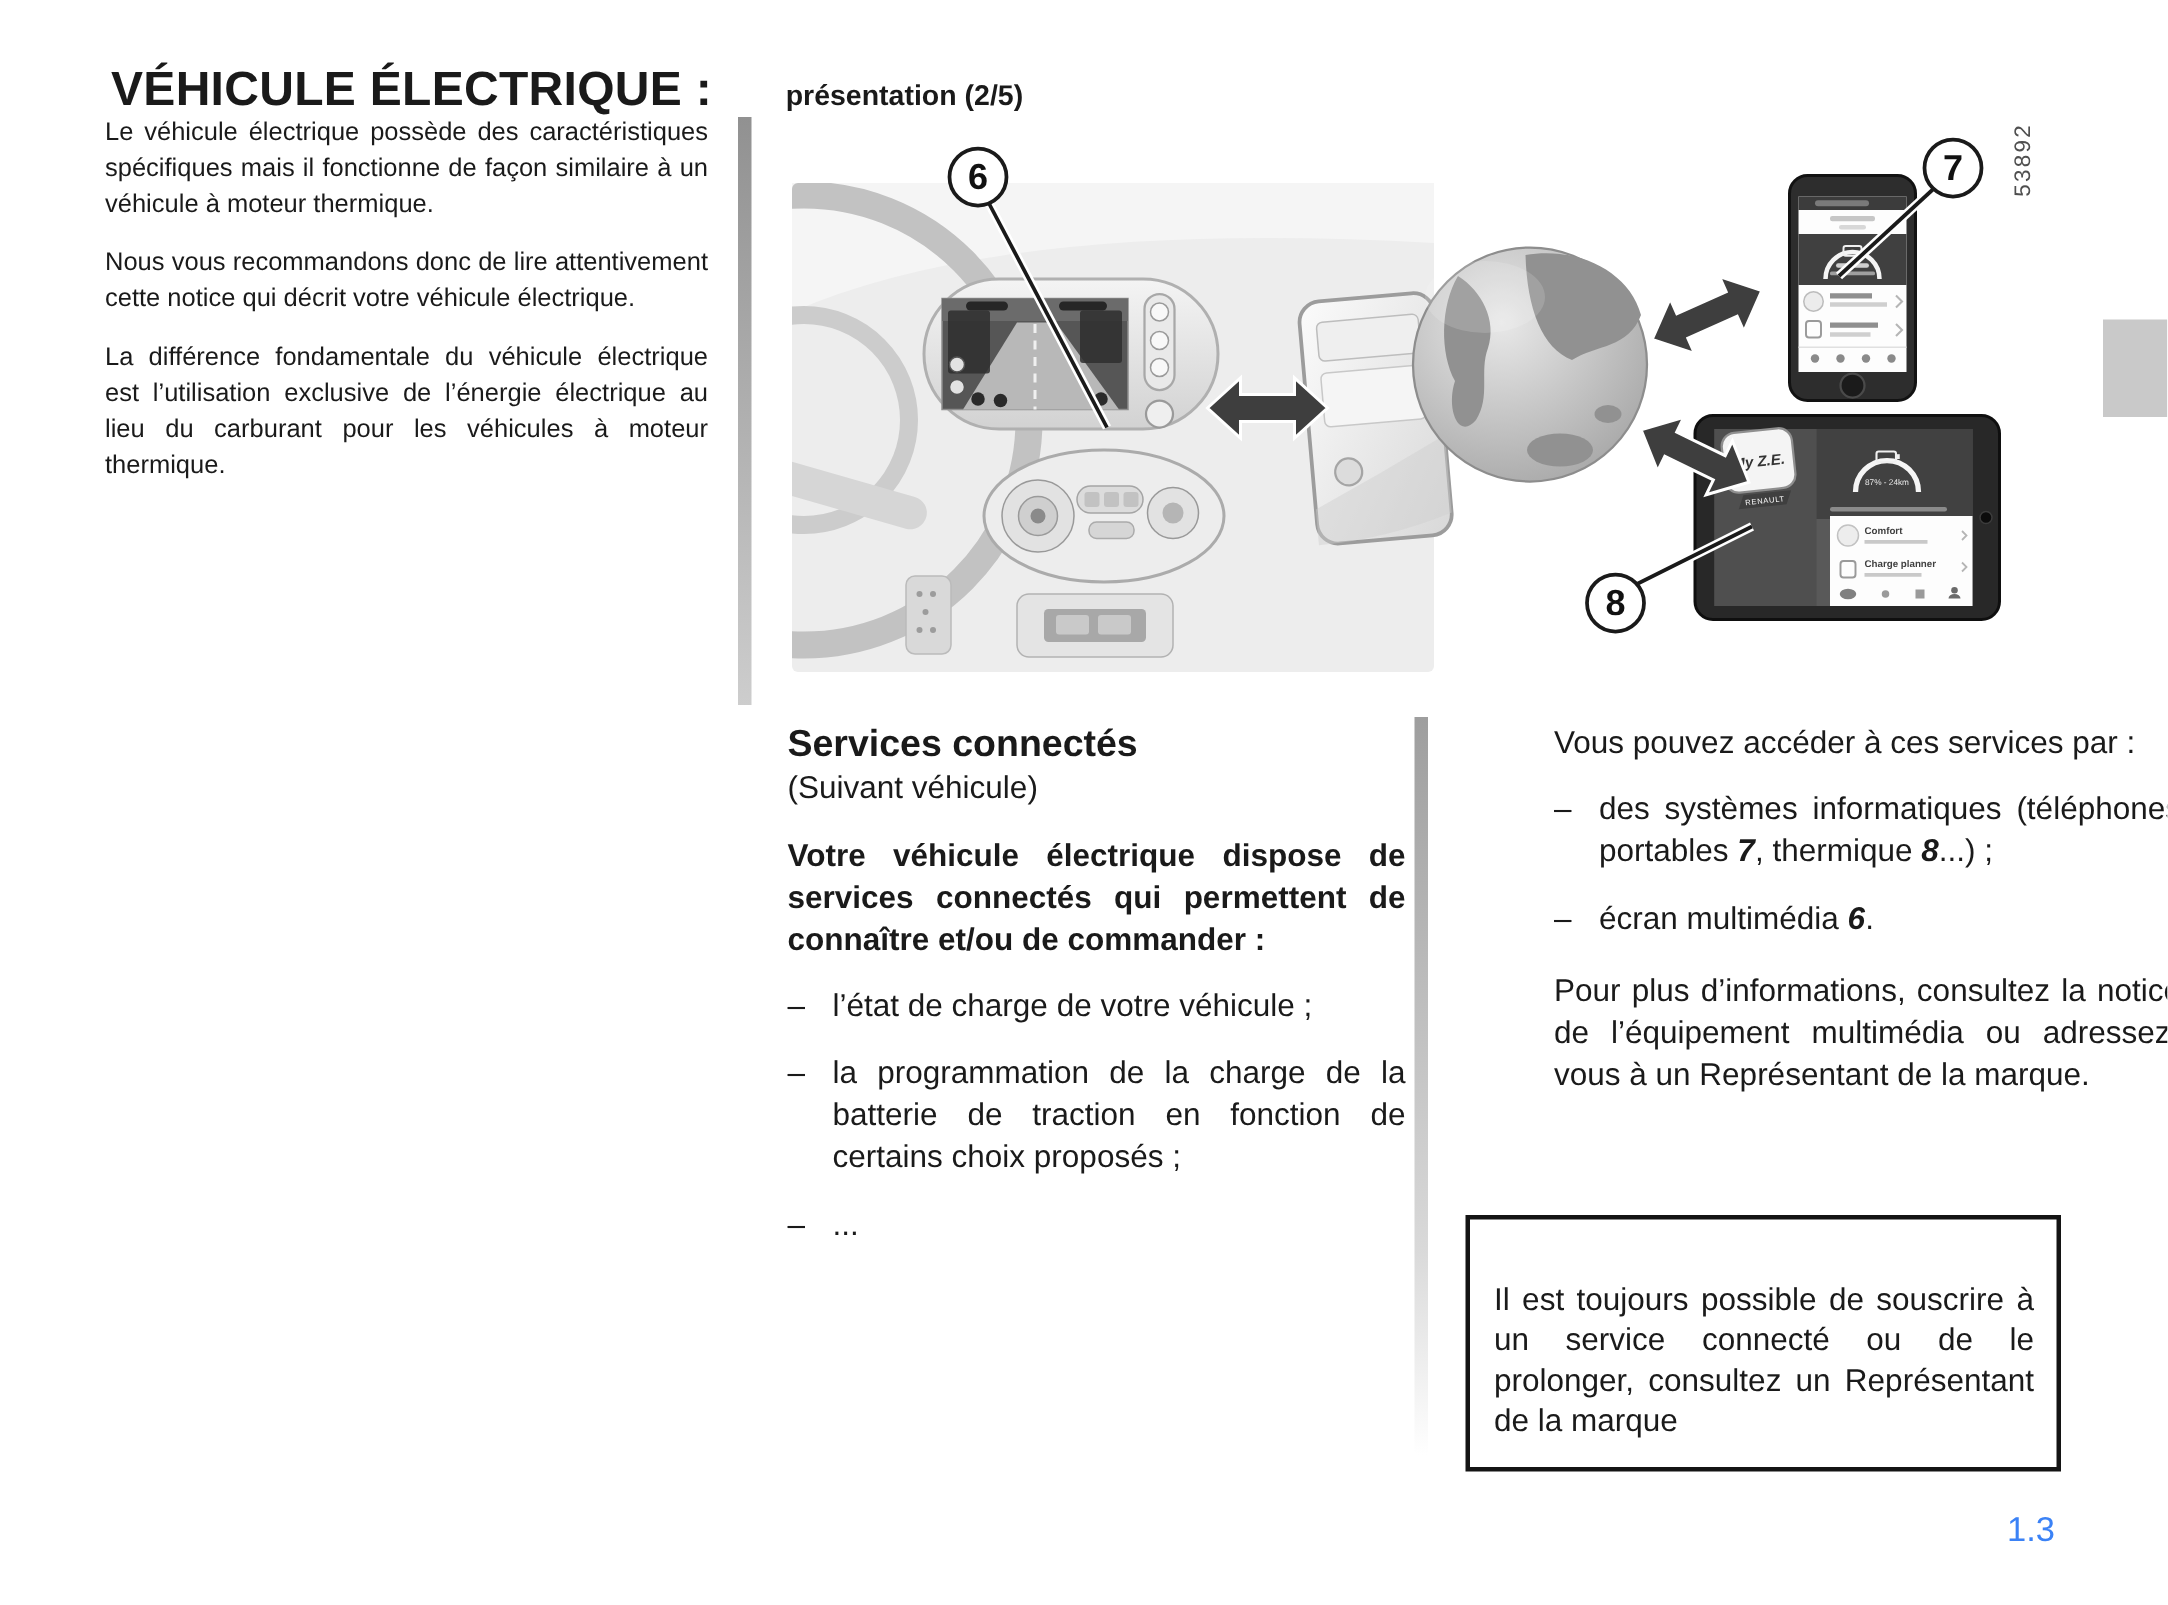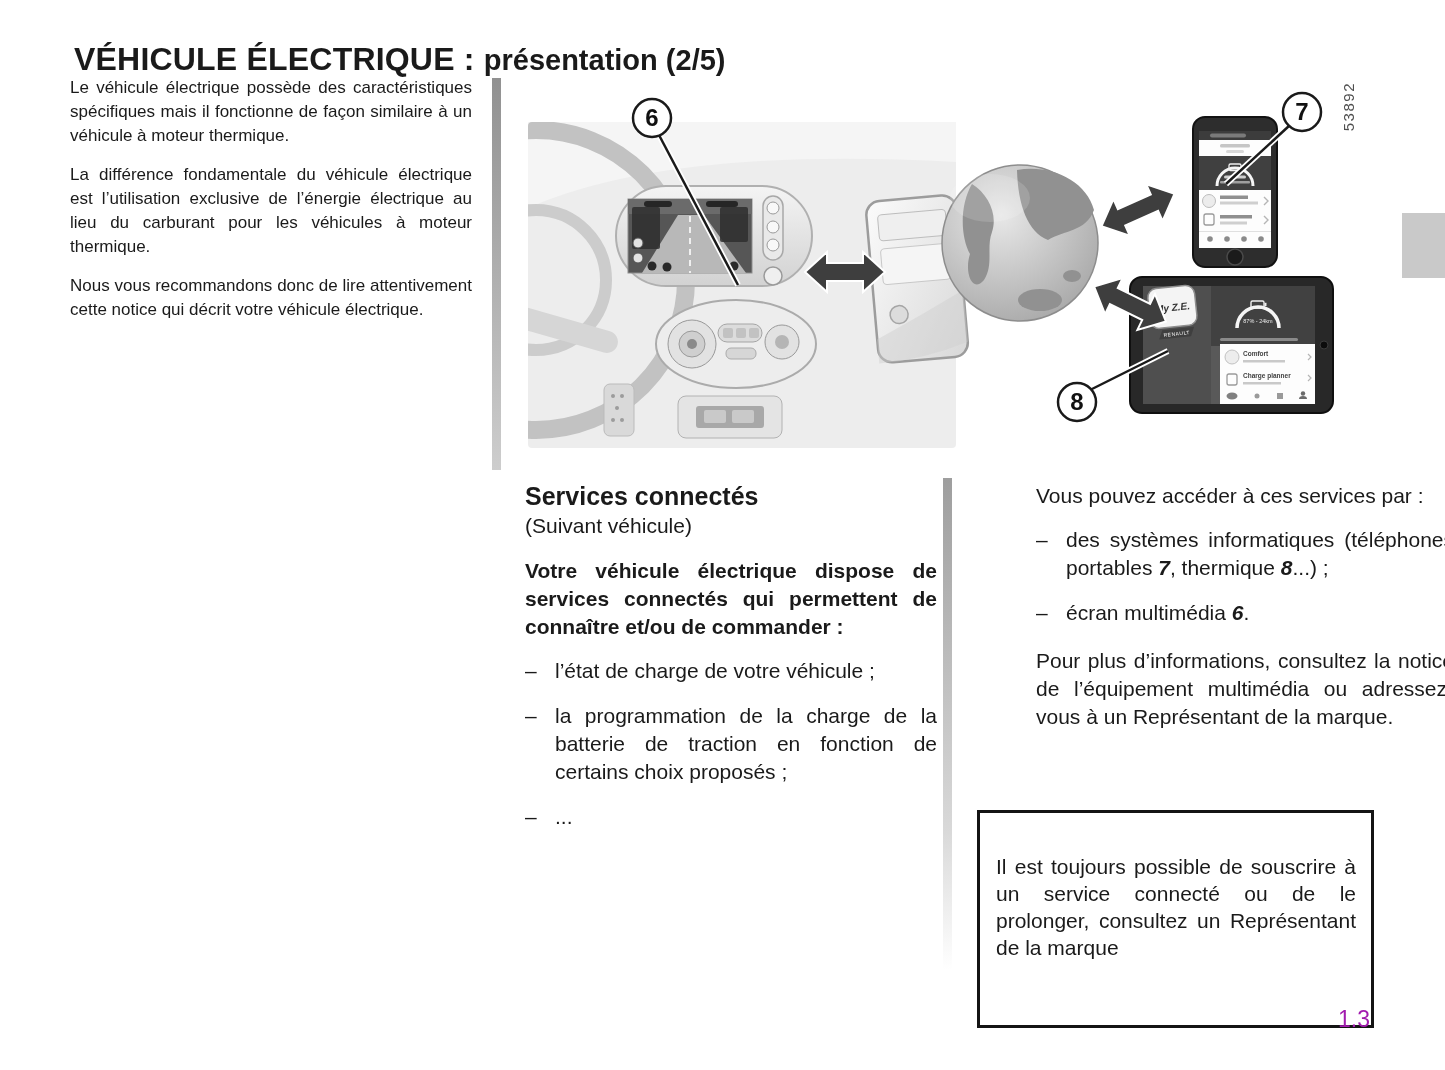--- a/index.html
+++ b/index.html
@@ -2,21 +2,21 @@
 <html lang="fr"><head>
 <meta charset="utf-8">
 <style>
   html,body{margin:0;padding:0;background:#fff;}
   .page{
     position:relative;width:1445px;height:1070px;background:#ffffff;overflow:hidden;
     font-family:"Liberation Sans","DejaVu Sans",sans-serif;color:#1a1a1a;
   }
   .page-title{position:absolute;left:74px;top:20px;font-weight:bold;white-space:nowrap;}
   .title-main{font-size:32px;letter-spacing:.2px;text-align:right;}
-  .title-sub{font-size:29px;}
+  .title-sub{font-size:19px;margin-left:40px;}
 
   .col-left{position:absolute;left:70px;top:76px;width:402px;font-size:17px;line-height:24px;text-align:justify;}
   .col-left p{margin:0 0 15px 0;}
 
   .vbar{position:absolute;width:9px;}
   .vbar1{left:492px;top:78px;height:392px;background:linear-gradient(#919191,#cdcdcd);}
   .vbar2{left:943px;top:478px;height:492px;background:linear-gradient(#9e9e9e,#d9d9d9 72%,rgba(255,255,255,0));}
 
   .fig-num{
     position:absolute;left:1340px;top:82px;font-size:15px;color:#4f4f4f;
@@ -35,40 +35,40 @@
   ul.dash li{display:flex;margin:0 0 17px 0;}
   ul.dash .m{flex:0 0 30px;}
   ul.dash .t{flex:1;text-align:justify;}
 
   .col-right{position:absolute;left:1036px;top:482px;width:418px;font-size:21px;line-height:28px;}
   .col-right .intro{margin:0 0 16px 0;text-align:justify;}
   .col-right .more{margin:20px 0 0 0;text-align:justify;}
 
   .seg-em{font-weight:bold;font-style:italic;}
 
-  .note-box{position:absolute;left:977px;top:810px;width:397px;height:218px;border:3px solid #141414;box-sizing:border-box;background:#fff;}
+  .note-box{position:absolute;left:977px;top:810px;width:397px;height:171px;border:3px solid #141414;box-sizing:border-box;background:#fff;}
   .note-box p{margin:40px 15px 0 16px;font-size:21px;line-height:27px;text-align:justify;}
 
-  .page-num{position:absolute;left:1338px;top:1006px;font-size:23px;color:#a21caf;}
+  .page-num{position:absolute;left:1338px;top:1006px;font-size:23px;color:#3b82f6;}
 
   svg text{font-family:"Liberation Sans","DejaVu Sans",sans-serif;}
 </style>
 </head>
 <body>
 
 <div class="page">
 
   <h1 class="page-title">
     <span class="title-main">VÉHICULE ÉLECTRIQUE : </span><span class="title-sub">présentation (2/5)</span>
   </h1>
 
   <div class="col-left">
     <p>Le véhicule électrique possède des caractéristiques spécifiques mais il fonctionne de façon similaire à un véhicule à moteur thermique.</p>
+    <p>Nous vous recommandons donc de lire attentivement cette notice qui décrit votre véhicule électrique.</p>
     <p>La différence fondamentale du véhicule électrique est l’utilisation exclusive de l’énergie électrique au lieu du carburant pour les véhicules à moteur thermique.</p>
-    <p>Nous vous recommandons donc de lire attentivement cette notice qui décrit votre véhicule électrique.</p>
   </div>
 
   <div class="vbar vbar1"></div>
 
   <div class="illustration">
     <svg width="820" height="390" viewBox="0 0 820 390">
       <defs>
         <linearGradient id="podGrad" x1="0" y1="0" x2="0" y2="1">
           <stop offset="0" stop-color="#f4f4f4"></stop>
             <stop offset="1" stop-color="#d2d2d2"></stop>

